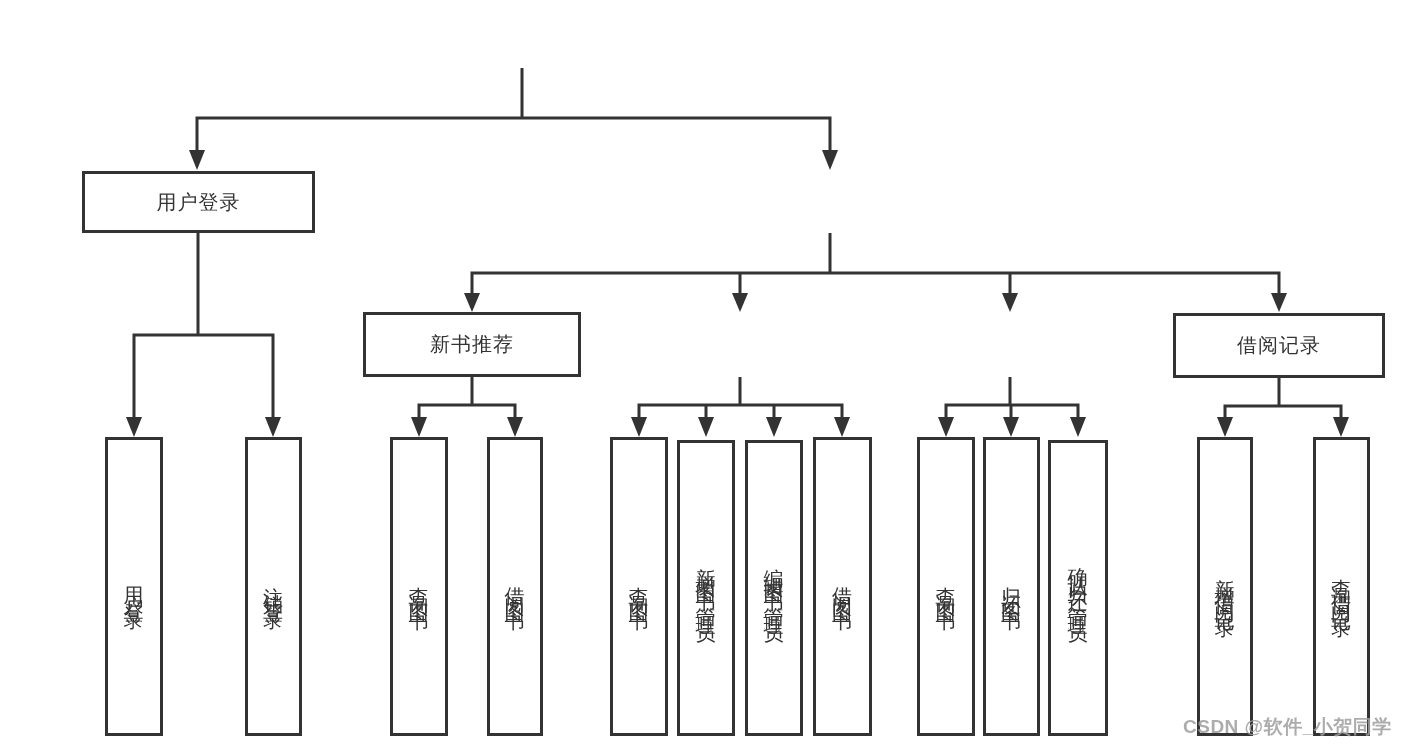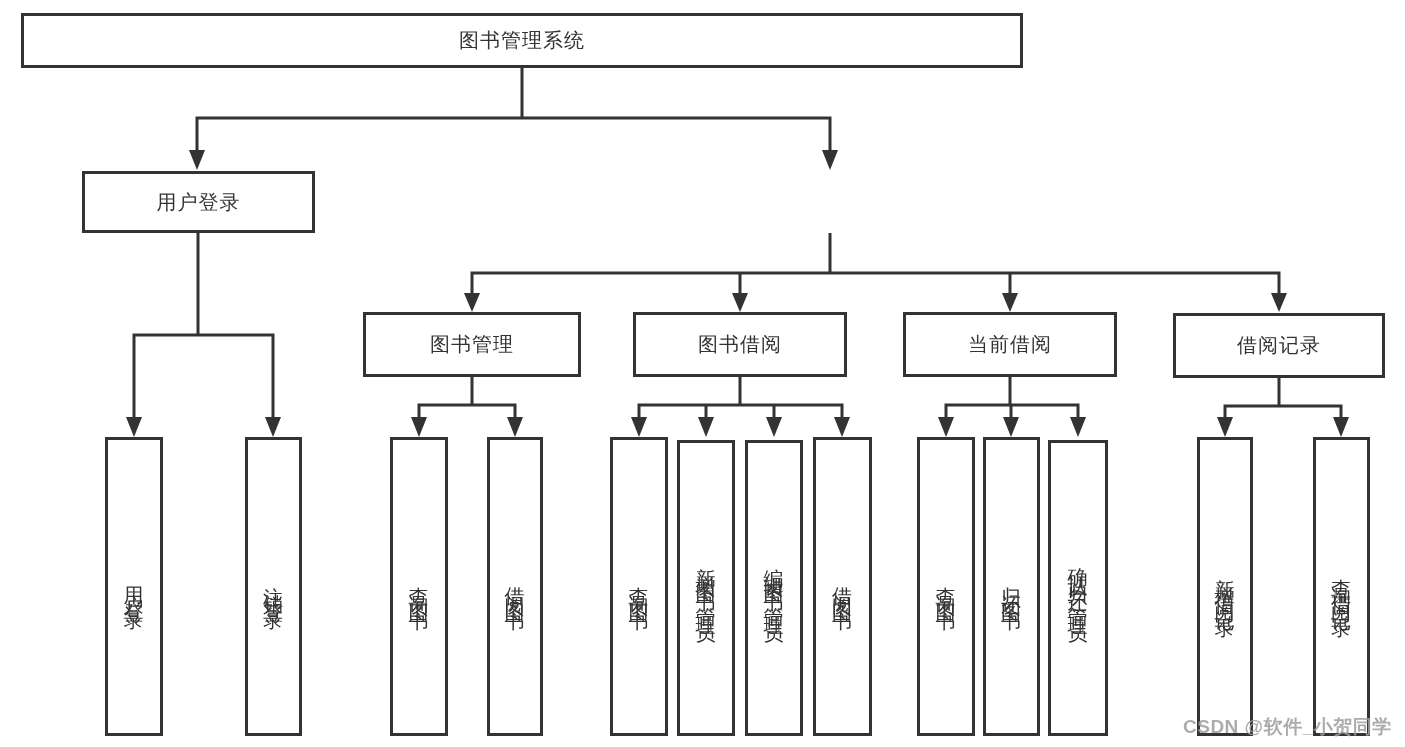--- a/index.html
+++ b/index.html
@@ -103,36 +103,27 @@
       <polygon points="1070,417 1086,417 1078,437"></polygon>
     </g>
 
     <g>
       <path d="M1279 378 V406 M1223.5 406 H1342.5 M1225 404.5 V418 M1341 404.5 V418"></path>
       <polygon points="1217,417 1233,417 1225,437"></polygon>
       <polygon points="1333,417 1349,417 1341,437"></polygon>
     </g>
   </svg>
 
-  <div class="box h" style="left:21px;top:13px;width:1002px;height:55px">
-    <span>图书管理系统</span>
-  </div>
 
   <div class="box h" style="left:82px;top:171px;width:233px;height:62px">
     <span>用户登录</span>
   </div>
 
   <div class="box h" style="left:363px;top:312px;width:218px;height:65px">
-    <span>图书管理</span>
-  </div>
-  <div class="box h" style="left:633px;top:312px;width:214px;height:65px">
-    <span>图书借阅</span>
-  </div>
-  <div class="box h" style="left:903px;top:312px;width:214px;height:65px">
-    <span>当前借阅</span>
+    <span>新书推荐</span>
   </div>
   <div class="box h" style="left:1173px;top:313px;width:212px;height:65px">
     <span>借阅记录</span>
   </div>
 
   <div class="box v" style="left:105px;top:437px;width:58px;height:299px">
     <span>用户登录</span>
   </div>
   <div class="box v" style="left:245px;top:437px;width:57px;height:299px">
     <span>注销登录</span>

